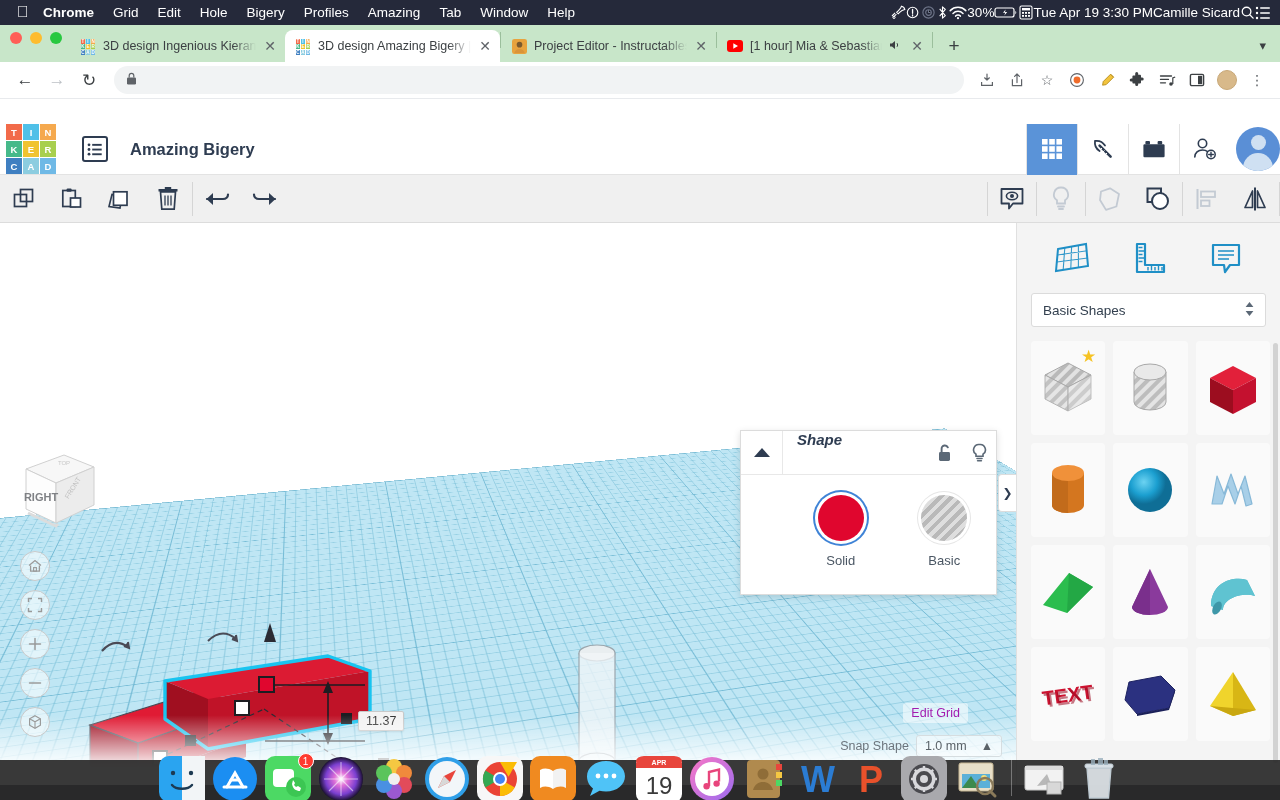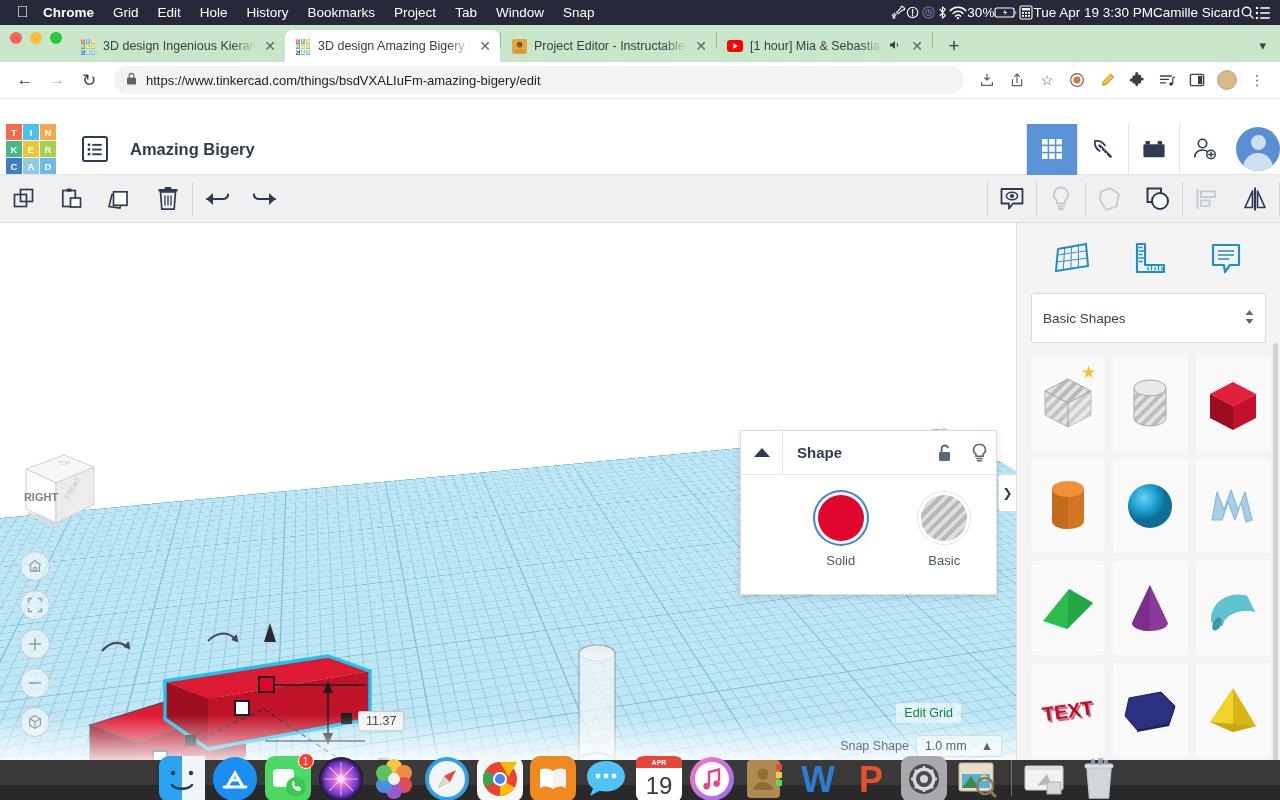--- a/index.html
+++ b/index.html
@@ -121,50 +121,50 @@
 
   .viewcube { position: absolute; left: 18px; top: 228px; width: 82px; height: 80px; }
   .navbtns { position: absolute; left: 20px; top: 328px; display: flex; flex-direction: column; gap: 9px; }
   .navcircle { width: 30px; height: 30px; border-radius: 50%; border: 1px solid #c9c9c9; background: rgba(255,255,255,.55);
                display: flex; align-items: center; justify-content: center; color: #9a9a9a; }
 
   .model { position: absolute; left: 60px; top: 390px; width: 400px; height: 220px; }
   .dimlabel { position: absolute; left: 358px; top: 488px; background: #f3f3f3; border: 1px solid #c9c9c9;
               border-radius: 2px; padding: 2px 7px; font-size: 12.5px; color: #333; box-shadow: 0 1px 2px rgba(0,0,0,.12); }
 
-  .edit-grid { position: absolute; right: 55px; bottom: 62px; font-size: 12.5px; color: #15803d;
+  .edit-grid { position: absolute; right: 48px; bottom: 62px; font-size: 12.5px; color: #a21caf;
                background: rgba(255,255,255,.55); padding: 3px 8px; border-radius: 3px; }
   .snap-row { position: absolute; right: 14px; bottom: 28px; display: flex; align-items: center; gap: 7px; font-size: 12.5px; color: #6c757d; }
   .snap-box { border: 1px solid #d6dde0; background: rgba(255,255,255,.5); border-radius: 3px; padding: 3px 8px;
               display: flex; align-items: center; gap: 14px; color: #5a6268; }
 
   
   .shape-panel { position: absolute; left: 740px; top: 207px; width: 257px; background: #fff;
                  border: 1px solid #dcdcdc; box-shadow: 0 2px 7px rgba(0,0,0,.13); }
-  .sp-head { height: 44px; display: flex; align-items: center; border-bottom: 1px solid #e8e8e8; }
+  .sp-head { height: 44px; display: flex; border-bottom: 1px solid #e8e8e8; font-style: italic; }
   .sp-collapse { width: 42px; height: 43px; display: flex; align-items: center; justify-content: center; border-right: 1px solid #e8e8e8; color: #2e3c51; }
   .sp-title { flex: 1; padding-left: 14px; font-size: 15px; font-weight: bold; color: #2e3c51; }
   .sp-ic { width: 34px; display: flex; align-items: center; justify-content: center; color: #5b6876; }
   .sp-body { display: flex; padding: 20px 0 26px; margin-left: 48px; }
   .sp-opt { flex: 1; display: flex; flex-direction: column; align-items: center; gap: 12px; }
   .swatch { width: 46px; height: 46px; border-radius: 50%; }
   .swatch.solid { background: #e0062e; box-shadow: 0 0 0 3px #fff, 0 0 0 5px #3f83d6; }
   .swatch.hole { background: repeating-linear-gradient(-45deg,#b9b9b9 0 4px,#dedede 4px 8px); box-shadow: 0 0 0 3px #fff, 0 0 0 4px #e6e6e6; }
   .sp-label { font-size: 13px; color: #4a5663; }
 
   .panel-toggle { position: absolute; right: 0px; top: 251px; width: 18px; height: 38px;
     background: #fff; border: 1px solid #dcdcdc; border-right: none; border-radius: 4px 0 0 4px;
     display: flex; align-items: center; justify-content: center; color: #2e3c51; font-size: 12px; z-index: 6; }
 
   
   .sidebar { width: 264px; height: 562px; background: #f4f4f4; border-left: 1px solid #e0e0e0;
              display: flex; flex-direction: column; position: relative; }
   .sb-tools { height: 70px; display: flex; align-items: center; justify-content: space-around; padding: 0 16px; }
   .sb-tool { width: 44px; height: 44px; display: flex; align-items: center; justify-content: center; color: #1f8fc6; }
-  .sb-select { margin: 0 14px; height: 50px; background: #fff; border: 1px solid #dbdbdb; border-radius: 3px;
+  .sb-select { margin: 0 14px; height: 34px; background: #fff; border: 1px solid #dbdbdb; border-radius: 3px;
                display: flex; align-items: center; padding: 0 11px; font-size: 13.5px; color: #33404f; }
   .sb-select .grow { flex: 1; }
   .shape-grid { margin: 14px 10px 0 14px; display: grid; grid-template-columns: repeat(3, 1fr);
                 gap: 8px; overflow: hidden; flex: 1; align-content: start; }
   .shape-cell { height: 94px; background: #fafafa; border-radius: 4px; position: relative;
                 display: flex; align-items: center; justify-content: center; }
   .star { position: absolute; right: 9px; top: 5px; font-size: 17px; color: #f6c324; }
   .sb-scroll { position: absolute; right: 2px; top: 120px; width: 5px; height: 420px; background: #d2d2d2; border-radius: 3px; }
 
   
@@ -178,26 +178,26 @@
 </style>
 </head>
 <body>
 
 <div class="menubar">
   <span class="apple"></span>
   <span class="mi bold">Chrome</span>
   <span class="mi">Grid</span>
   <span class="mi">Edit</span>
   <span class="mi">Hole</span>
-  <span class="mi">History</span>
-  <span class="mi">Bookmarks</span>
-  <span class="mi">Project</span>
+  <span class="mi">Bigery</span>
+  <span class="mi">Profiles</span>
+  <span class="mi">Amazing</span>
   <span class="mi">Tab</span>
   <span class="mi">Window</span>
-  <span class="mi">Snap</span>
+  <span class="mi">Help</span>
   <span class="spacer"></span>
 
   <span class="right-item">
     <svg width="16" height="16" viewBox="0 0 16 16">
         <path d="M11.5 1.2c1.6.3 3 1.7 3.3 3.3-2 .4-3.5 1.2-5.2 2.9L8.2 8.8 6.7 7.3 8.2 5.8C9.9 4.1 11.1 3.2 11.5 1.2z" fill="none" stroke="#fff" stroke-width="1.1"></path>
         <path d="M6.4 9.2l-3 3M5.1 7.9L2 11" stroke="#fff" stroke-width="1.1"></path>
         <circle cx="4" cy="12.4" r="1.1" fill="none" stroke="#fff" stroke-width="1"></circle>
       </svg>
   </span>
   <span class="right-item">
@@ -358,21 +358,20 @@
     <span class="navbtn">←</span>
     <span class="navbtn dim">→</span>
     <span class="navbtn">↻</span>
     <div class="omnibox">
       <span>
         <svg width="11" height="13" viewBox="0 0 11 13">
             <rect x="1" y="5.4" width="9" height="7" rx="1.2" fill="#5f6368"></rect>
             <path d="M3.2 5.4V3.6a2.3 2.3 0 014.6 0v1.8" fill="none" stroke="#5f6368" stroke-width="1.2"></path>
           </svg>
       </span>
-      <span>https://www.tinkercad.com/things/bsdVXALIuFm-amazing-bigery/edit</span>
     </div>
     <div class="obicons">
       <span class="obicon">
         <svg width="16" height="16" viewBox="0 0 16 16">
             <path d="M8 2v6m0 0L5.6 5.8M8 8l2.4-2.2" stroke="#5f6368" stroke-width="1.2" fill="none" stroke-linecap="round"></path>
             <path d="M2.6 10v3.4h10.8V10" stroke="#5f6368" stroke-width="1.2" fill="none"></path>
           </svg>
       </span>
       <span class="obicon">
         <svg width="16" height="16" viewBox="0 0 16 16">

